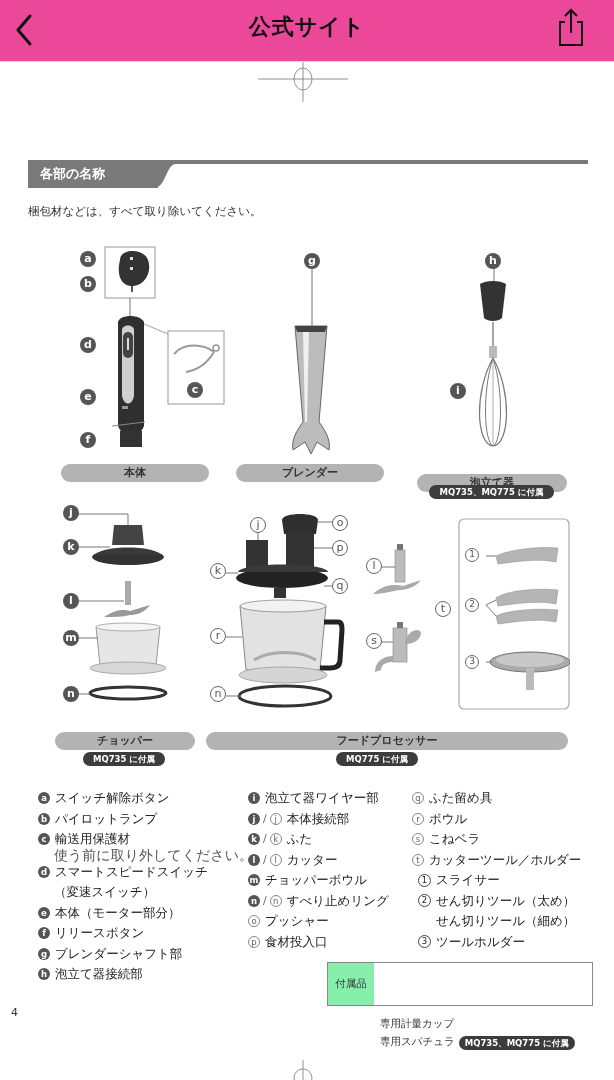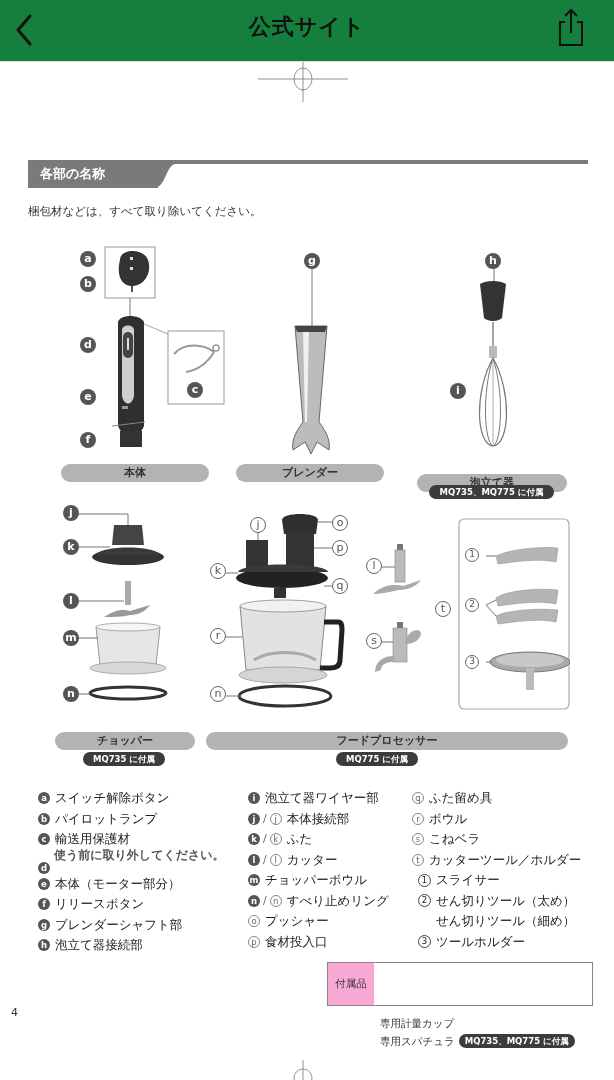--- a/index.html
+++ b/index.html
@@ -1,19 +1,19 @@
 <!DOCTYPE html>
 <html><head>
 <meta charset="utf-8">
 <style>
   * { box-sizing: border-box; margin: 0; padding: 0; }
   html, body { width: 614px; height: 1080px; background: #fff; overflow: hidden; }
   body { font-family: "DejaVu Sans", "Liberation Sans", sans-serif; color: #222; position: relative; }
 
-  .navbar { position: absolute; left: 0; top: 0; width: 614px; height: 62px; background: #15803d; border-bottom: 1px solid #ddd; }
+  .navbar { position: absolute; left: 0; top: 0; width: 614px; height: 62px; background: #ec4899; border-bottom: 1px solid #ddd; }
   .nav-back { position: absolute; left: 8px; top: 8px; width: 36px; height: 40px; cursor: pointer; }
   .nav-title { position: absolute; left: 0; right: 0; top: 12px; text-align: center; font-size: 22px; font-weight: bold; color: #111; letter-spacing: 1px; }
   .nav-share { position: absolute; right: 26px; top: 6px; width: 34px; height: 42px; cursor: pointer; }
 
   .regmark { position: absolute; }
 
   .section-header { position: absolute; left: 28px; top: 160px; width: 560px; height: 28px; }
   .section-header .bar-line { position: absolute; left: 0; right: 0; top: 0; height: 4px; background: #7a7a7a; }
   .section-header .tab { position: absolute; left: 0; top: 0; width: 130px; height: 28px; background: #7a7a7a; }
   .section-header .tab-curve { position: absolute; left: 118px; top: 0; width: 40px; height: 28px; }
@@ -24,29 +24,29 @@
   .caption-pill { position: absolute; height: 18px; background: #b3b3b3; border-radius: 9px; text-align: center; font-size: 11px; font-weight: bold; line-height: 18px; color: #333; }
   .model-tag { position: absolute; height: 14px; background: #3c3c3c; border-radius: 7px; text-align: center; font-size: 8.5px; font-weight: bold; line-height: 14px; color: #fff; padding: 0 6px; white-space: nowrap; }
 
   .callout { position: absolute; width: 16px; height: 16px; border-radius: 50%; background: #555; color: #fff; font-size: 11px; font-weight: bold; line-height: 16px; text-align: center; }
   .callout.outline { background: #fff; color: #555; border: 1.2px solid #666; line-height: 13px; font-weight: normal; }
 
   .illus { position: absolute; }
 
   .legend { position: absolute; font-size: 12.5px; line-height: 20.5px; color: #222; }
   .legend .row { white-space: nowrap; display: flex; align-items: center; }
-  .legend .sub { font-size: 12px; color: #555; padding-left: 16px; line-height: 14px; margin-top: -2px; font-weight: bold; }
+  .legend .sub { font-size: 14px; color: #555; padding-left: 16px; line-height: 14px; margin-top: -2px; }
   .legend .cont { padding-left: 16px; }
   .legend .badge { display: inline-block; width: 12px; height: 12px; border-radius: 50%; background: #555; color: #fff; font-size: 8.5px; font-weight: bold; text-align: center; line-height: 12px; margin-right: 5px; flex: none; }
   .legend .badge.o { background: #fff; color: #666; border: 1px solid #888; line-height: 10px; font-weight: normal; }
   .legend .slash { color: #666; margin: 0 3px 0 -2px; font-size: 11px; }
   .legend .num { display: inline-block; width: 13px; height: 13px; border-radius: 50%; border: 1px solid #444; font-size: 8.5px; text-align: center; line-height: 11px; margin-right: 5px; }
 
   .acc-box { position: absolute; left: 327px; top: 962px; width: 266px; height: 44px; border: 1px solid #888; display: flex; }
-  .acc-box .acc-label { width: 46px; background: #f9a8d4; font-size: 10.5px; color: #333; display: flex; align-items: center; justify-content: center; }
+  .acc-box .acc-label { width: 46px; background: #86efac; font-size: 10.5px; color: #333; display: flex; align-items: center; justify-content: center; }
   .acc-box .acc-items { padding: 3px 6px; font-size: 10.5px; line-height: 18px; color: #333; margin-top: 48px; }
 
   .page-num { position: absolute; left: 11px; top: 1006px; font-size: 11px; color: #333; }
 </style>
 </head>
 <body>
 
 <div class="navbar">
   <div class="nav-back">
     <svg width="36" height="40" viewBox="0 0 36 40">
@@ -236,21 +236,23 @@
       <span class="badge">b</span>
       <span>パイロットランプ</span>
     </div>
   <div class="row">
       <span class="badge">c</span>
       <span>輸送用保護材</span>
     </div>
   <div class="sub">使う前に取り外してください。</div>
   <div class="row">
       <span class="badge">d</span>
-    </div>
+      <span>スマートスピードスイッチ</span>
+    </div>
+  <div class="row cont">（変速スイッチ）</div>
   <div class="row">
       <span class="badge">e</span>
       <span>本体（モーター部分）</span>
     </div>
   <div class="row">
       <span class="badge">f</span>
       <span>リリースボタン</span>
     </div>
   <div class="row">
       <span class="badge">g</span>
@@ -336,21 +338,21 @@
   <div class="row" style="padding-left:6px;">
       <span class="num">3</span>
       <span>ツールホルダー</span>
     </div>
 </div>
 
 <div class="acc-box">
   <div class="acc-label">付属品</div>
   <div class="acc-items">
     <div>専用計量カップ</div>
-    <div style="display:flex; align-items:center;">
+    <div style="display:flex; align-items:flex-end;">
       <span>専用スパチュラ</span>
       <span class="model-tag" style="position:static; margin-left:4px; display:inline-block;">MQ735、MQ775 に付属</span>
     </div>
   </div>
 </div>
 
 <div class="page-num">4</div>
 
 <svg class="regmark" style="left:288px; top:1060px;" width="30" height="20" viewBox="0 0 30 20">
   <line x1="15" y1="0" x2="15" y2="20" stroke="#777" stroke-width="0.8"></line>

